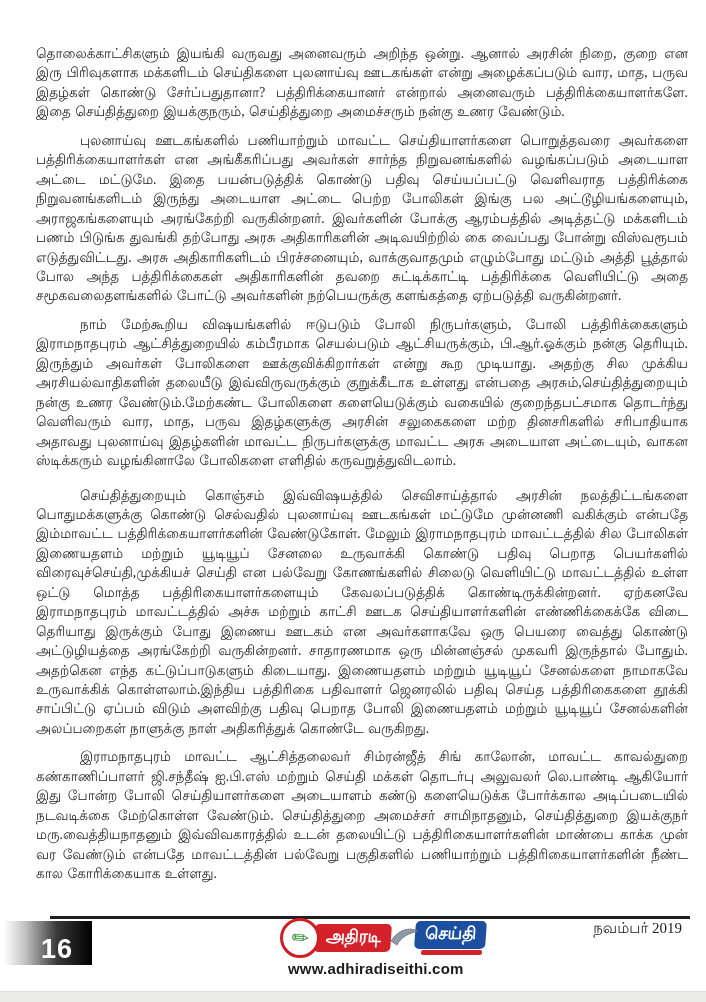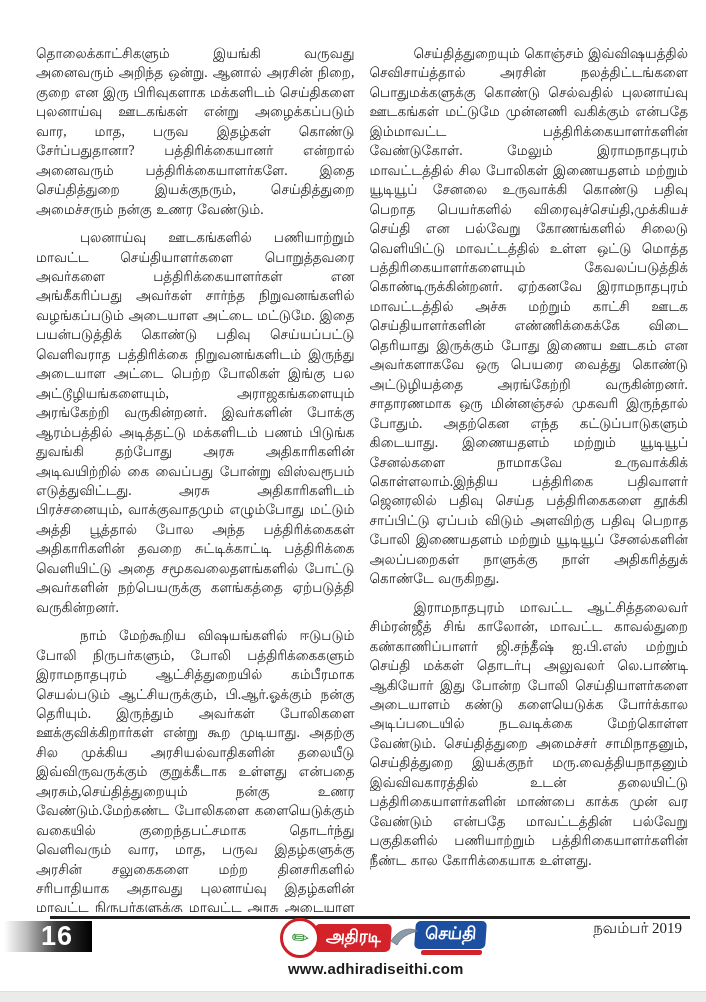--- a/index.html
+++ b/index.html
@@ -4,37 +4,37 @@
 <style>
   html,body{margin:0;padding:0;}
   body{
     width:706px;height:1002px;position:relative;overflow:hidden;
     background:#ffffff;
     font-family:"Liberation Serif","DejaVu Serif",serif;
     color:#1b1b1b;
   }
   .content{
     position:absolute;top:44px;left:36px;right:18px;bottom:90px;
-    display:flex;gap:15px;overflow:hidden;
+    display:flex;gap:15px;overflow:hidden;flex-direction:column;
   }
   .col{
     flex:1 1 50%;
     font-size:13.6px;line-height:19.45px;
     text-align:justify;
     overflow:hidden;
   }
   .col p{margin:0 0 9px 0;word-spacing:1px;}
   .col p.indent{text-indent:44px;}
   
   .footer-rule{
     position:absolute;left:50px;right:16px;top:916px;height:2.5px;
     background:#1f1f1f;
   }
   .page-num-box{
-    position:absolute;left:4px;top:921px;width:88px;height:31px;
+    position:absolute;left:4px;top:921px;width:88px;height:44px;
     background:linear-gradient(to right,#ffffff 0%,#bfbfbf 25%,#3a3a3a 60%,#000000 100%);
     display:flex;align-items:flex-end;justify-content:center;
   }
   .page-num-box span{
     color:#ffffff;font-weight:bold;font-size:27px;
     font-family:"Liberation Sans",sans-serif;
     padding-left:18px;letter-spacing:1px;
   }
   .issue-date{
     position:absolute;right:24px;top:920px;

